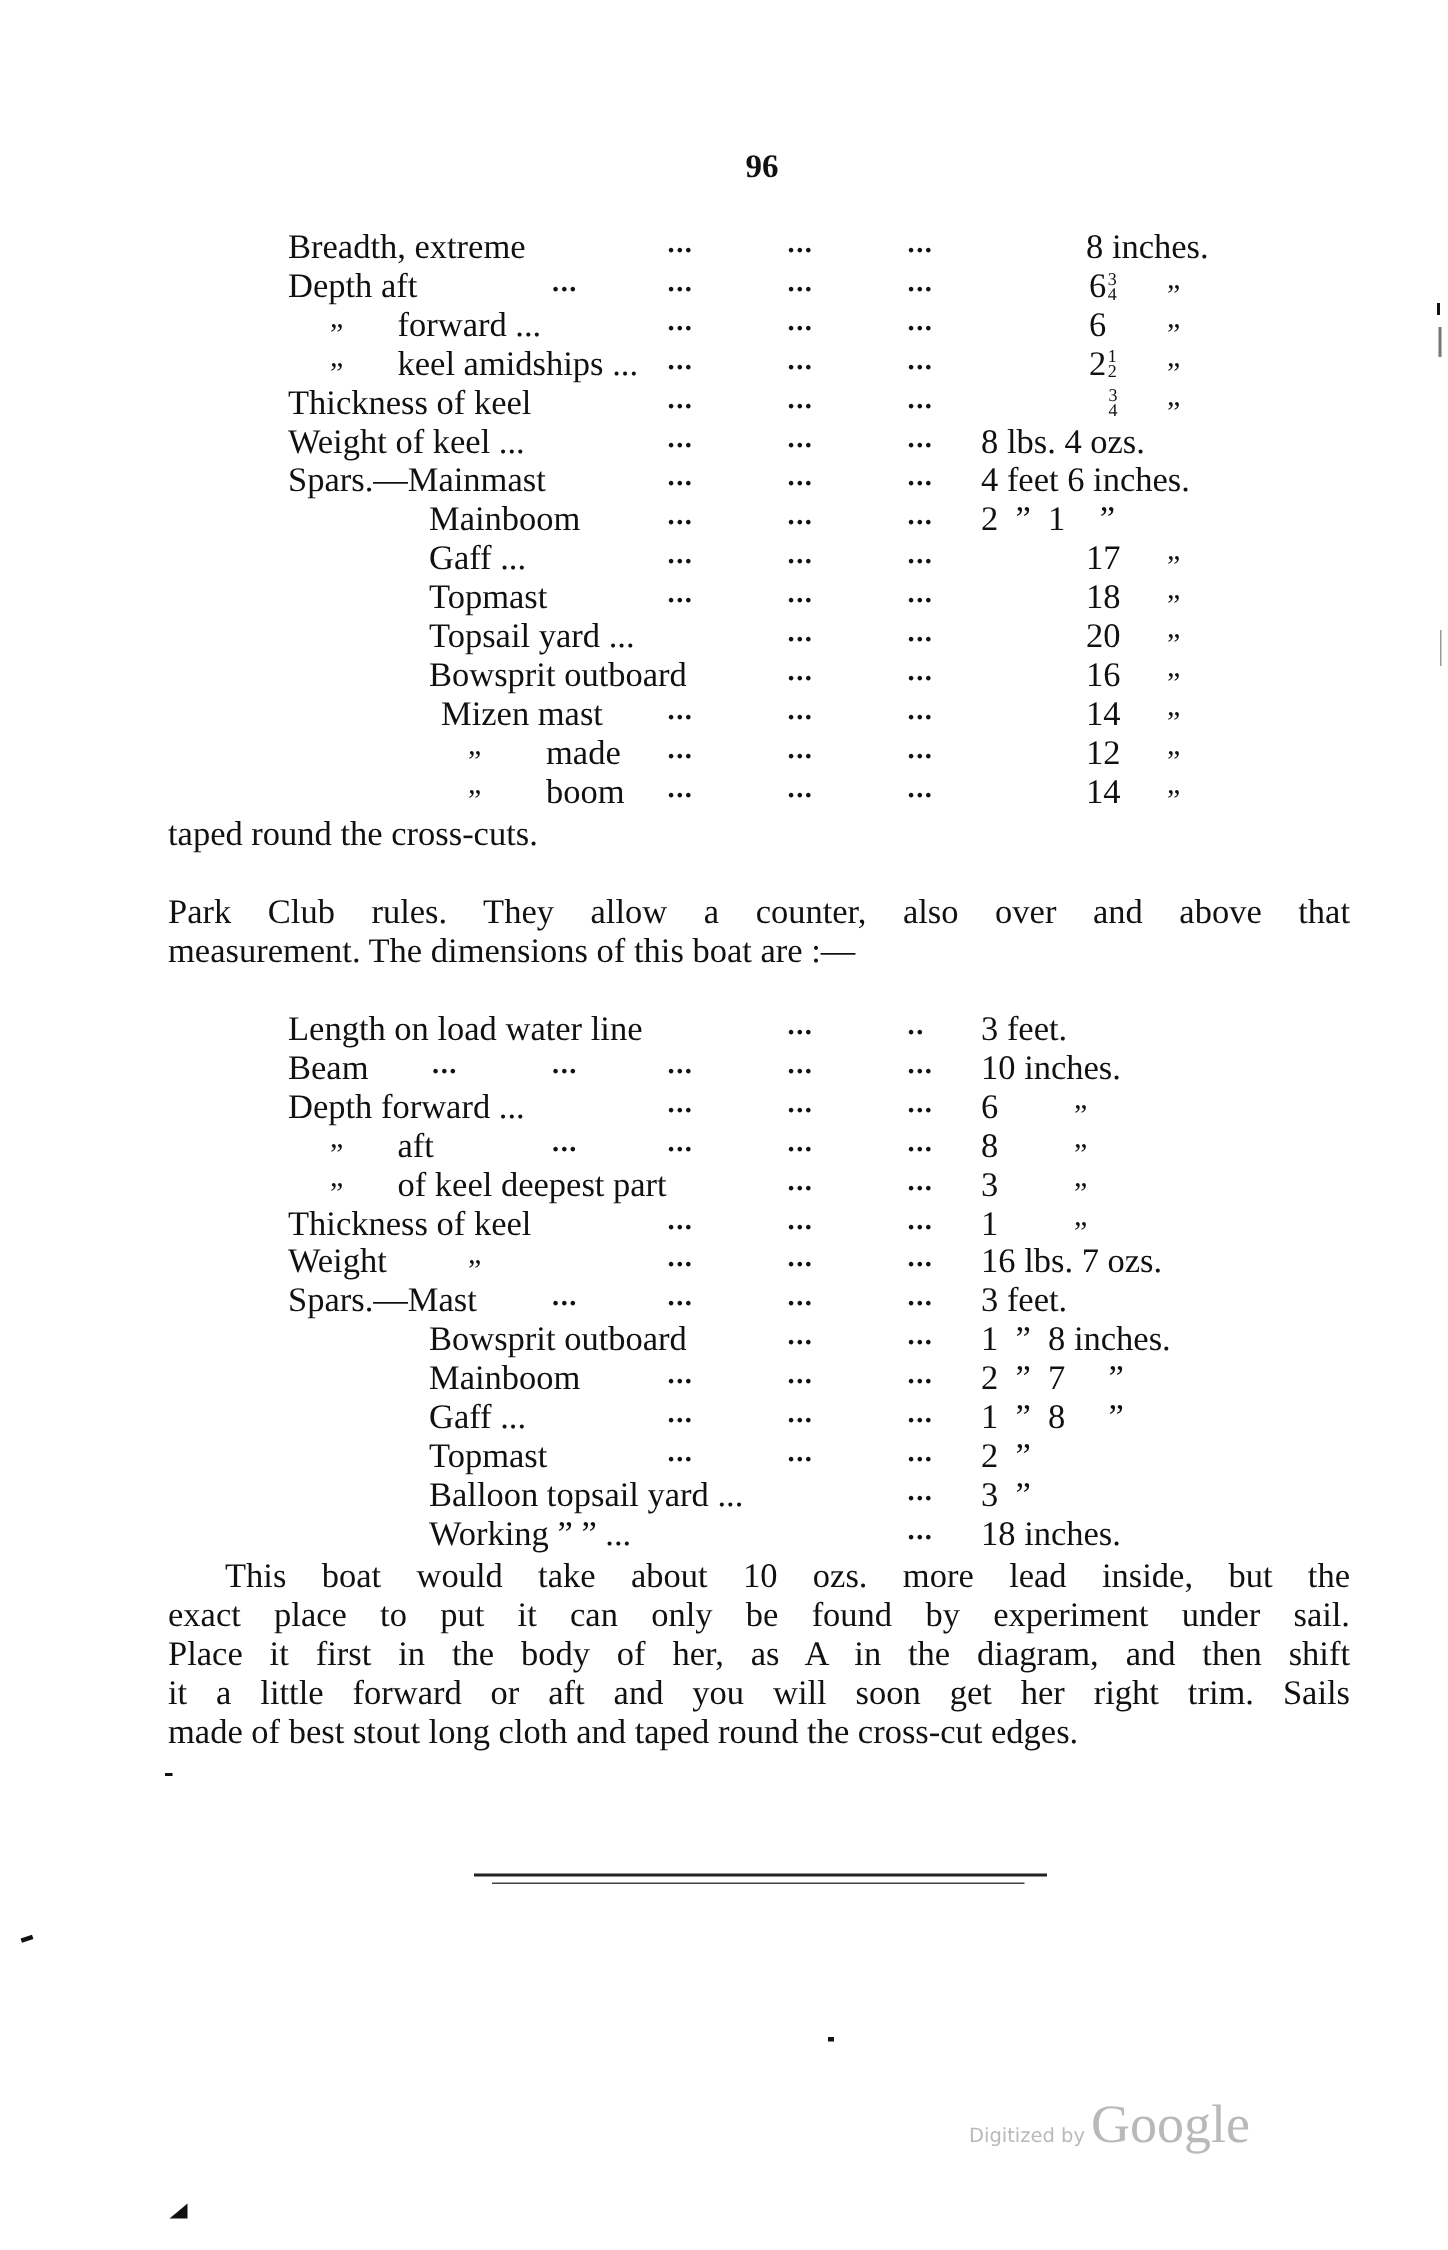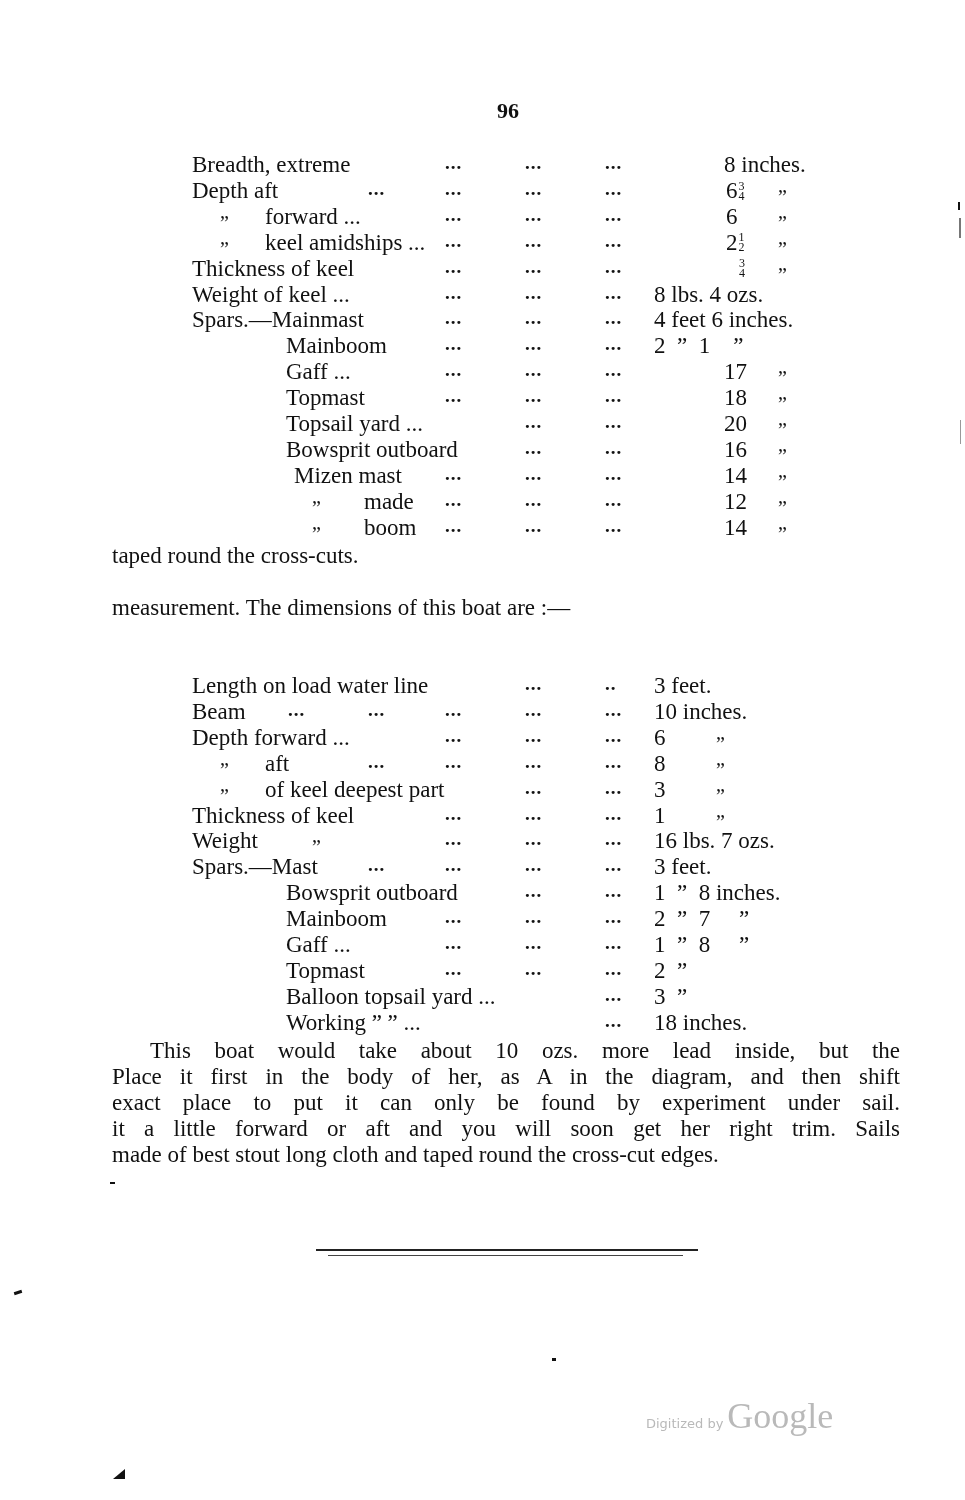--- a/index.html
+++ b/index.html
@@ -241,20 +241,21 @@
       <span class="cell" style="left: 724px;">14</span>
       <span class="ditto" style="left: 778px;">”</span>
     </div>
   </div>
 
 <div class="para" style="top:543px;">
   <span class="line last">taped round the cross-cuts.</span>
 </div>
 
 <div class="para" style="top:595px;">
+  <span class="line">Park Club rules.  They allow a counter, also over and above that</span>
   <span class="line last">measurement.  The dimensions of this boat are :—</span>
 </div>
 
 <div id="table2">
     <div class="row" style="top: 673px; left: 0px; width: 856px;">
       <span class="cell" style="left: 192px;">Length on load water line</span>
       <span class="dots" style="left: 525px;">...</span>
       <span class="dots" style="left: 605px;">..</span>
       <span class="cell" style="left: 654px; white-space: pre;">3 feet.</span>
     </div>
@@ -351,22 +352,22 @@
     </div>
     <div class="row" style="top: 1009.7px; left: 0px; width: 965px;">
       <span class="cell" style="left: 286px;">Working  ”    ”  ...</span>
       <span class="dots" style="left: 605px;">...</span>
       <span class="cell" style="left: 654px; white-space: pre;">18 inches.</span>
     </div>
   </div>
 
 <div class="para" style="top:1038px;">
   <span class="line indent">This boat would take about 10 ozs. more lead inside, but the</span>
+  <span class="line">exact place to put it can only be found by experiment under sail.</span>
   <span class="line">Place it first in the body of her, as A in the diagram, and then shift</span>
-  <span class="line">exact place to put it can only be found by experiment under sail.</span>
   <span class="line">it a little forward or aft and you will soon get her right trim.  Sails</span>
   <span class="line last">made of best stout long cloth and taped round the cross-cut edges.</span>
 </div>
 
 <div class="rule1"></div>
 <div class="rule2"></div>
 
 <div class="watermark">
   <span class="small">Digitized by</span>
   <span class="big">Google</span>

